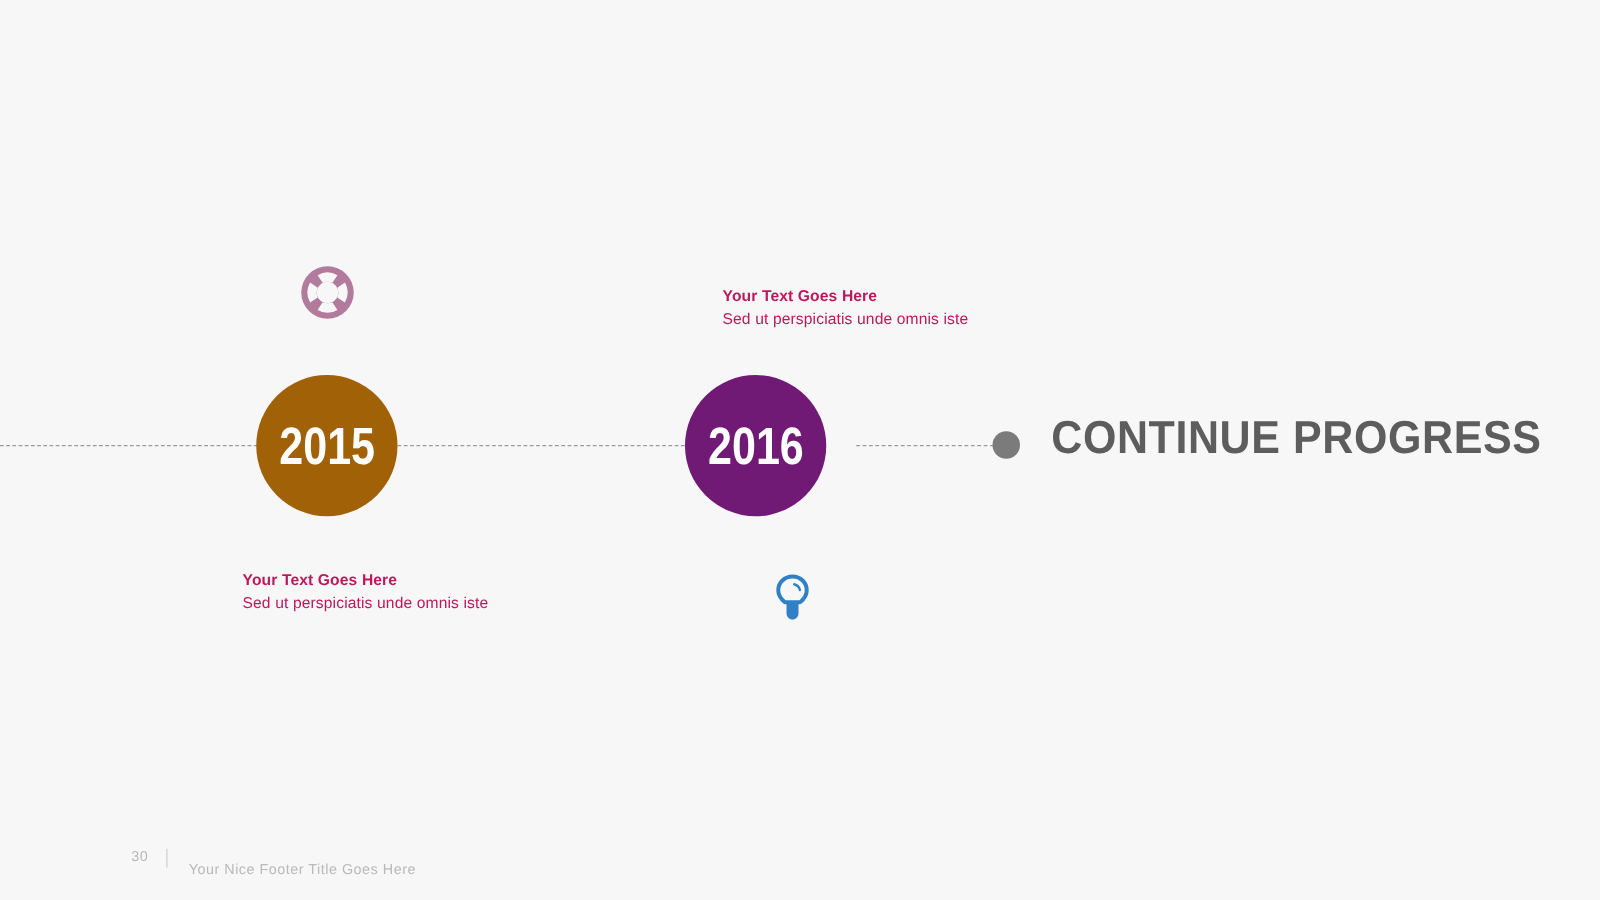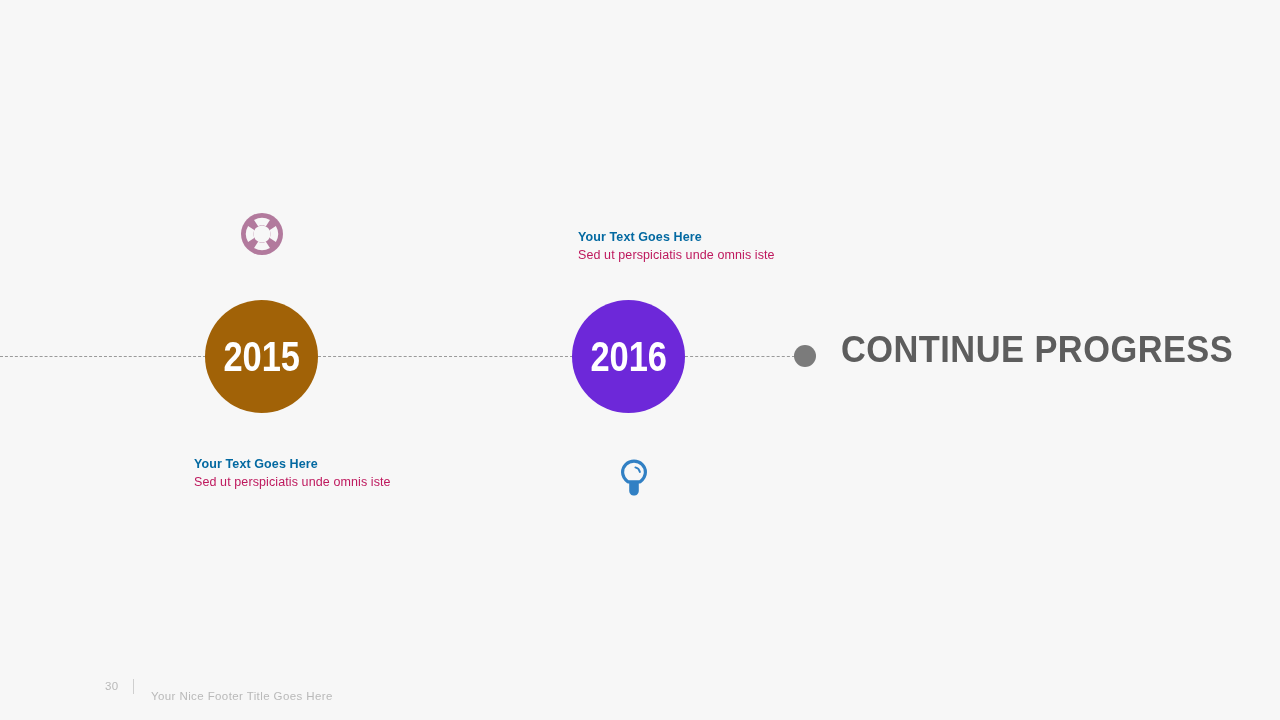--- a/index.html
+++ b/index.html
@@ -49,23 +49,23 @@
     line-height: 1;
     transform: scaleX(0.82);
     font-weight: bold;
   }
   .node-2015 {
     left: 205px; top: 300px;
     width: 113px; height: 113px;
     background: #a16207;
   }
   .node-2016 {
-    left: 572px; top: 300px;
+    left: 548px; top: 300px;
     width: 113px; height: 113px;
-    background: #6d28d9;
+    background: #701a75;
   }
 
   .end-dot {
     position: absolute;
     left: 794px; top: 345px;
     width: 22px; height: 22px;
     border-radius: 50%;
     background: #7b7b7b;
   }
 
@@ -83,21 +83,21 @@
     transform: scaleX(0.93);
     transform-origin: left center;
     line-height: 1.1;
   }
 
   
   .caption { position: absolute; white-space: nowrap; }
   .caption-title {
     font-size: 12.5px;
     font-weight: bold;
-    color: #0369a1;
+    color: #be185d;
     line-height: 1.45;
     letter-spacing: 0.1px;
   }
   .caption-sub {
     font-size: 12.5px;
     font-weight: normal;
     color: #be185d;
     line-height: 1.45;
     letter-spacing: 0.1px;
   }

